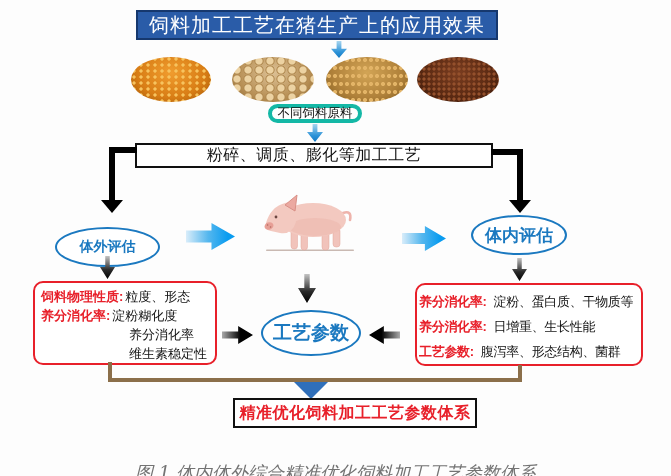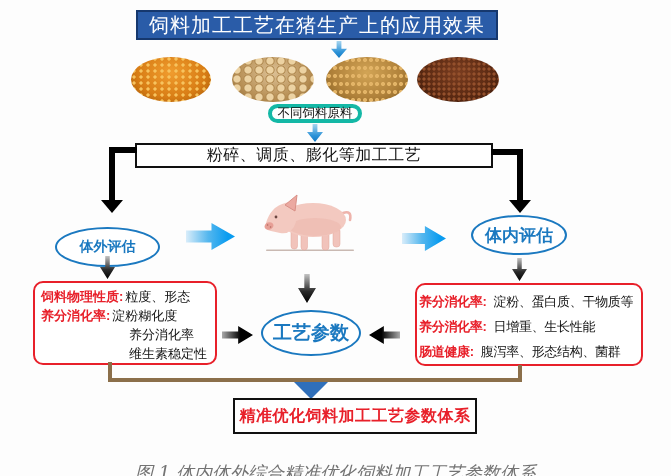--- a/index.html
+++ b/index.html
@@ -34,21 +34,21 @@
   
   .pill{border:4px solid #14b8a6;border-radius:10px;background:#fff;font-size:12.5px;color:#111;
         display:flex;align-items:center;justify-content:center;box-sizing:border-box;}
   .pill-ingredients{left:268px;top:104px;width:94px;height:19px;}
   .pill-growth{left:270px;top:252px;width:90px;height:19px;}
 
   
   .procbox{left:135px;top:143px;width:358px;height:25px;border:2px solid #101010;background:#fff;
            box-sizing:border-box;display:flex;align-items:center;justify-content:center;
            font-size:16px;color:#111;letter-spacing:.5px;}
-  .resultbox{left:233px;top:398px;width:244px;height:36px;border:2px solid #101010;background:#fff;
+  .resultbox{left:233px;top:398px;width:244px;height:30px;border:2px solid #101010;background:#fff;
            box-sizing:border-box;display:flex;align-items:center;justify-content:center;
            font-size:16px;font-weight:bold;color:var(--red,#e8202a);letter-spacing:.5px;}
 
   
   .oval{border:2.5px solid var(--blue,#1b79c0);border-radius:50%;background:#fff;box-sizing:border-box;
         display:flex;align-items:center;justify-content:center;color:var(--blue,#1b79c0);font-weight:bold;}
   .oval-invitro{left:55px;top:227px;width:105px;height:40px;font-size:14px;}
   .oval-invivo{left:471px;top:215px;width:96px;height:40px;font-size:17px;}
   .oval-params{left:261px;top:310px;width:100px;height:46px;font-size:19px;}
 
@@ -137,21 +137,21 @@
   <div class="abs redbox redbox-left">
     <div><span class="rb-label">饲料物理性质:</span><span>粒度、形态</span></div>
     <div><span class="rb-label">养分消化率:</span><span>淀粉糊化度</span></div>
     <div class="rb-indent"><span>养分消化率</span></div>
     <div class="rb-indent"><span>维生素稳定性</span></div>
   </div>
 
   <div class="abs redbox redbox-right">
     <div><span class="rb-label">养分消化率:</span><span>淀粉、蛋白质、干物质等</span></div>
     <div><span class="rb-label">养分消化率:</span><span>日增重、生长性能</span></div>
-    <div><span class="rb-label">肠道健康:</span><span>腹泻率、形态结构、菌群</span></div>
+    <div><span class="rb-label">工艺参数:</span><span>腹泻率、形态结构、菌群</span></div>
   </div>
 
   <div class="abs arr-right-black" style="left:222px;top:326px;width:31px;height:18px;"></div>
   <div class="abs arr-right-black flipx" style="left:369px;top:326px;width:31px;height:18px;"></div>
 
   <div class="abs oval oval-params">工艺参数</div>
 
   <div class="abs line-brown" style="left:108px;top:362px;width:4px;height:18px;"></div>
   <div class="abs line-brown" style="left:108px;top:378px;width:414px;height:4px;"></div>
   <div class="abs line-brown" style="left:518px;top:365px;width:4px;height:15px;"></div>

